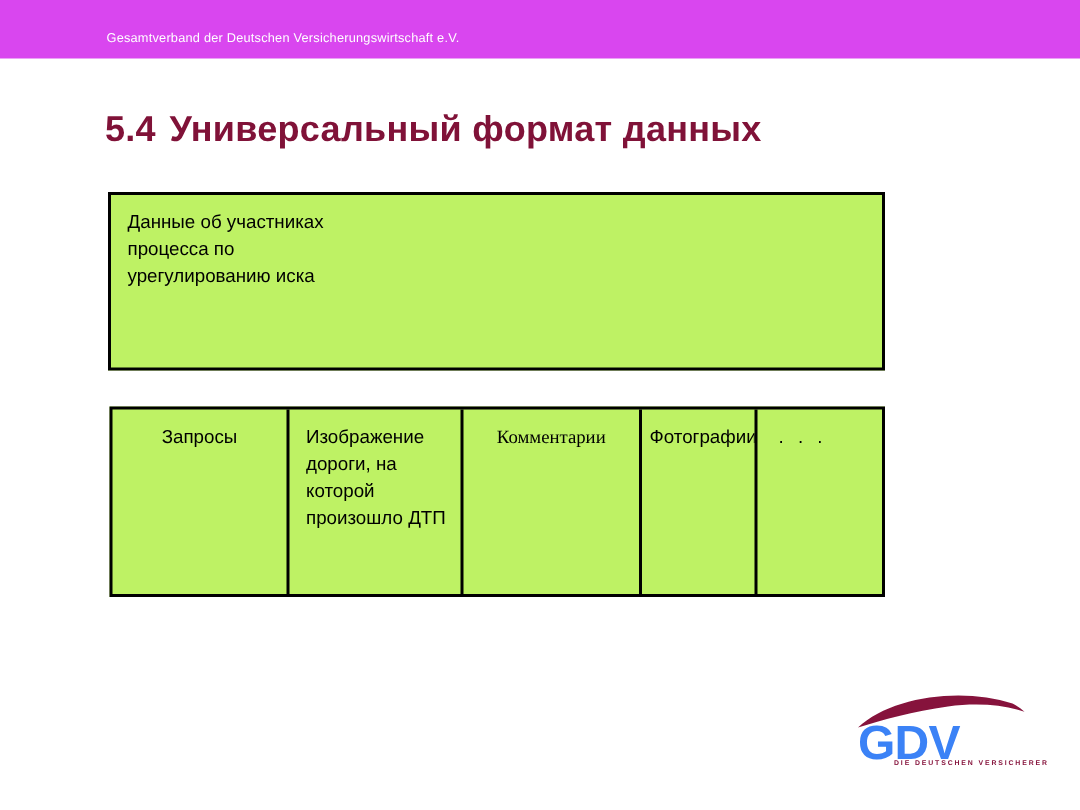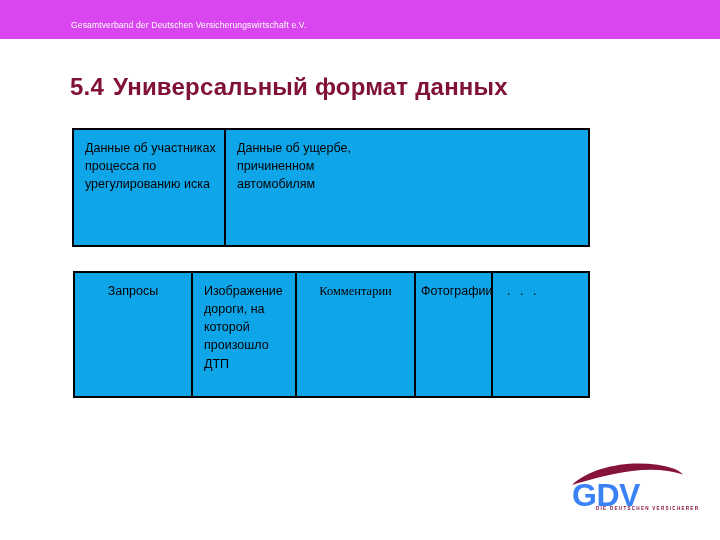--- a/index.html
+++ b/index.html
@@ -50,21 +50,21 @@
     margin-right: 9px;
     text-align: right;
   }
 
   
   .data-table {
     position: absolute;
     border: 2px solid #000000;
     box-sizing: border-box;
     display: flex;
-    background: #0ea5e9;
+    background: #bef264;
   }
   #table-block-1 {
     left: 72px;
     top: 128px;
     width: 518px;
     height: 119px;
   }
   #table-block-2 {
     left: 73px;
     top: 271px;
@@ -85,21 +85,21 @@
   }
 
   
   #table-block-1 .c0 { width: 152px; }
   #table-block-1 .c1 { width: 84px;  }
   #table-block-1 .c2 { width: 118px; }
   #table-block-1 .c3 { width: 160px; }
 
   
   #table-block-2 .c0 { width: 118px; }
-  #table-block-2 .c1 { width: 104px; }
+  #table-block-2 .c1 { width: 116px; }
   #table-block-2 .c2 { width: 119px; }
   #table-block-2 .c3 { width: 77px;  }
   #table-block-2 .c4 { width: 83px;  }
 
   #table-block-2 .c0 { text-align: center; padding-left: 7px; }
   #table-block-2 .c2 { text-align: center; padding-left: 7px; font-family: Liberation Serif, serif; }
   #table-block-2 .c3 { text-align: right; padding-left: 5px; padding-right: 5px; }
   #table-block-2 .c4 { padding-left: 14px; letter-spacing: 3px; }
 
   
@@ -144,21 +144,20 @@
 <div id="header-banner">
   <div id="header-org-name">Gesamtverband der Deutschen Versicherungswirtschaft e.V.</div>
 </div>
 
 <div id="slide-title">
   <span class="title-num">5.4</span><span>Универсальный формат данных</span>
 </div>
 
 <div id="table-block-1" class="data-table">
   <div class="tbl-cell c0">Данные об участниках процесса по урегулированию иска</div>
-  <div class="tbl-cell c3">Данные об ущербе, причиненном автомобилям</div>
 </div>
 
 <div id="table-block-2" class="data-table">
   <div class="tbl-cell c0">Запросы</div>
   <div class="tbl-cell c1">Изображение дороги, на которой произошло ДТП</div>
   <div class="tbl-cell c2">Комментарии</div>
   <div class="tbl-cell c3">Фотографии</div>
   <div class="tbl-cell c4">. . .</div>
 </div>
 

